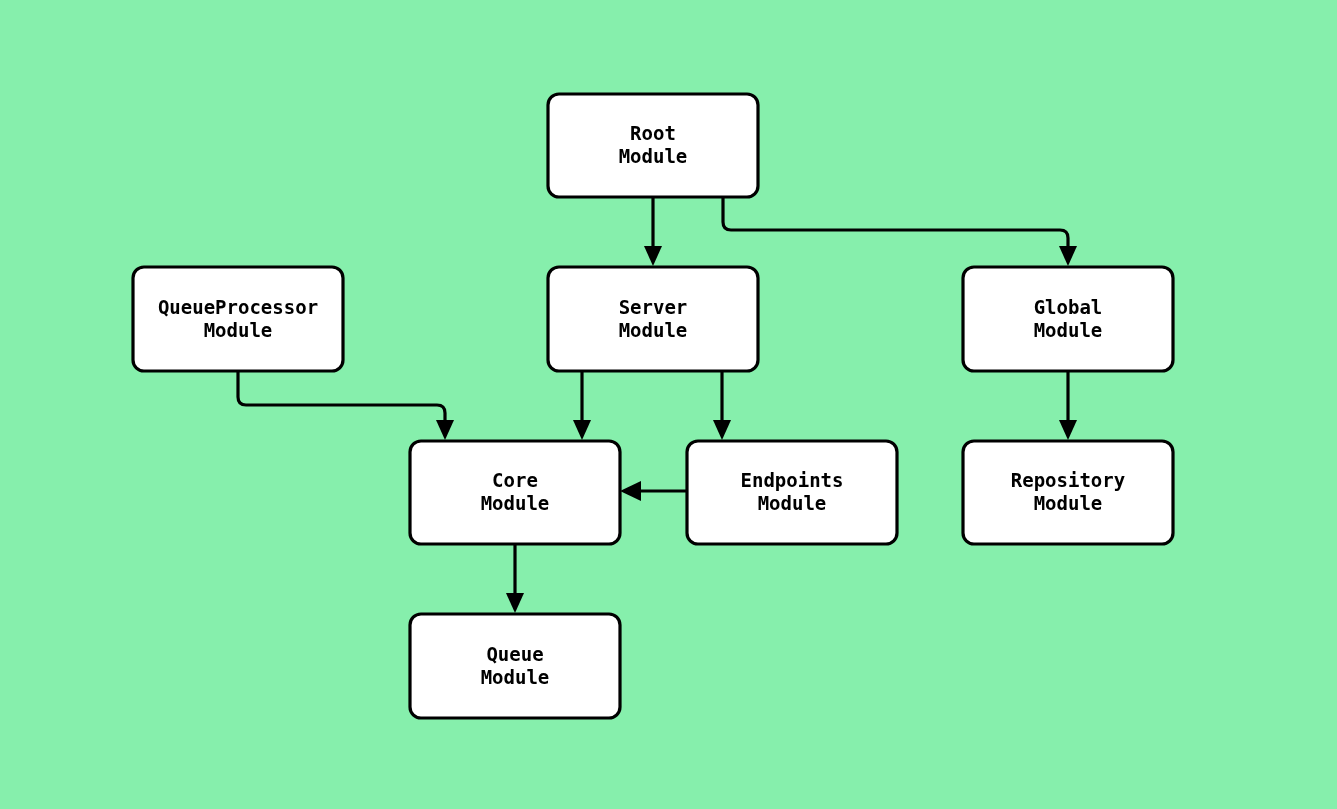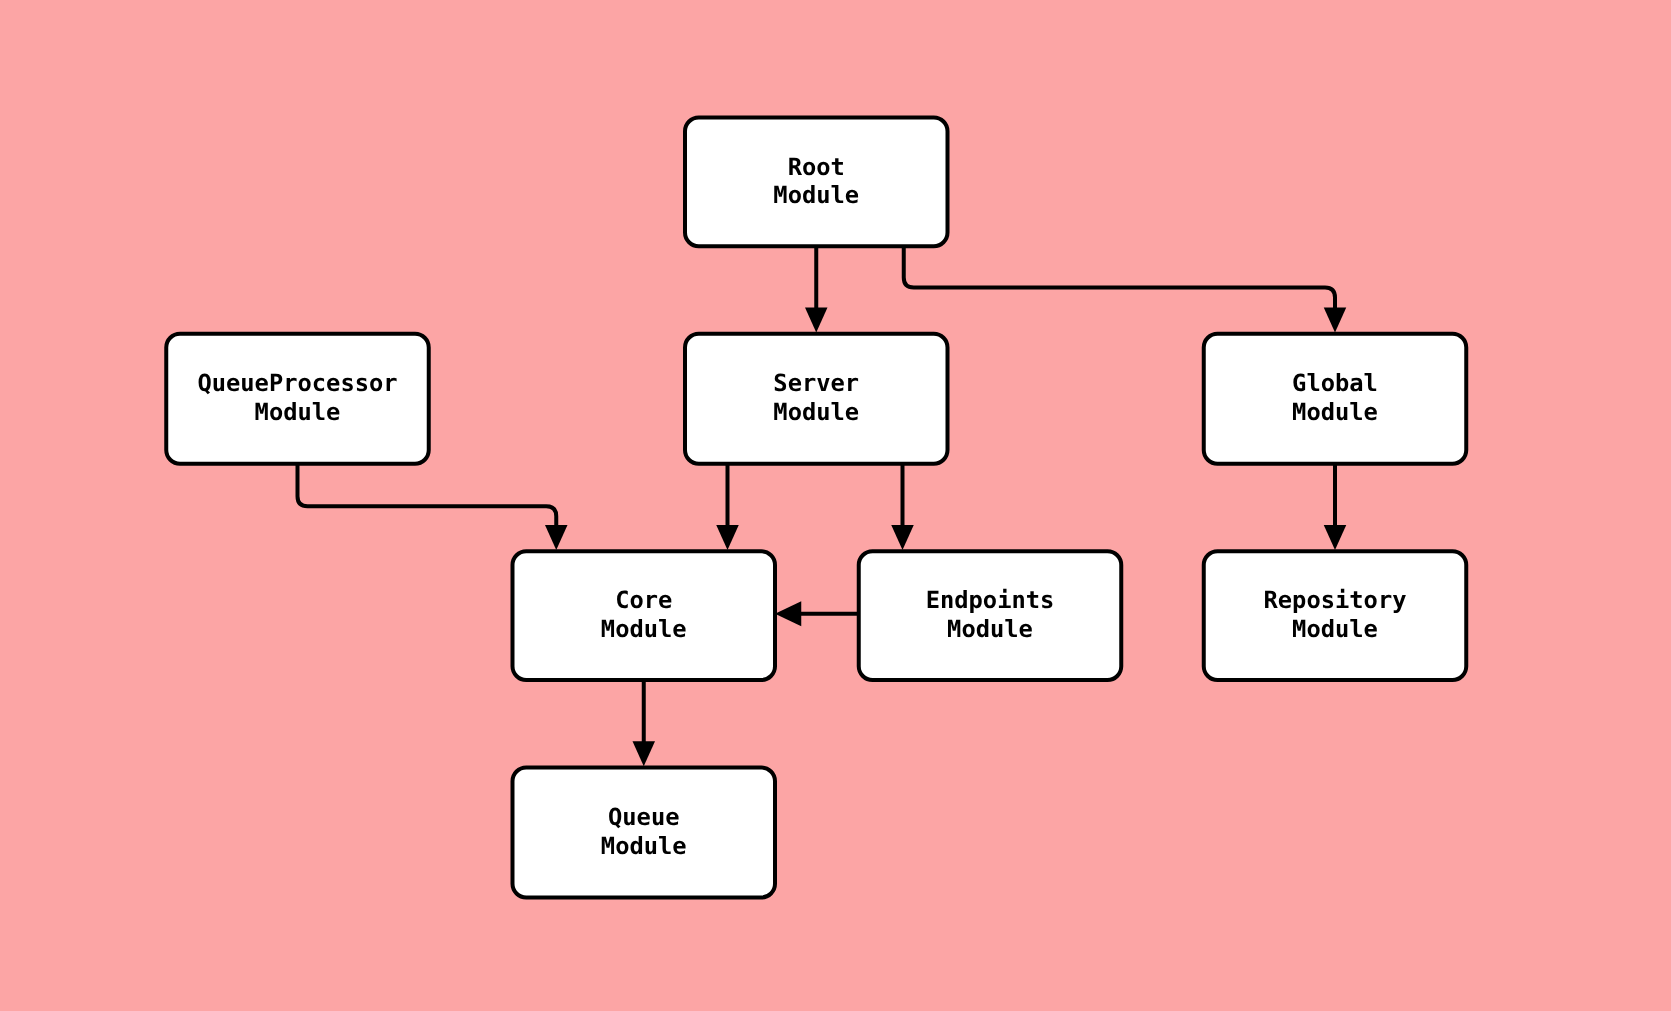--- a/index.html
+++ b/index.html
@@ -10,21 +10,21 @@
   body {
     width: 1337px;
     height: 809px;
     overflow: hidden;
     font-family: "DejaVu Sans Mono", monospace;
   }
   #diagram-root {
     position: relative;
     width: 1337px;
     height: 809px;
-    background: #fca5a5;
+    background: #86efac;
   }
   svg.diagram-canvas {
     display: block;
     width: 1337px;
     height: 809px;
   }
   .node-box {
     fill: #ffffff;
     stroke: #000000;
     stroke-width: 3.2;

